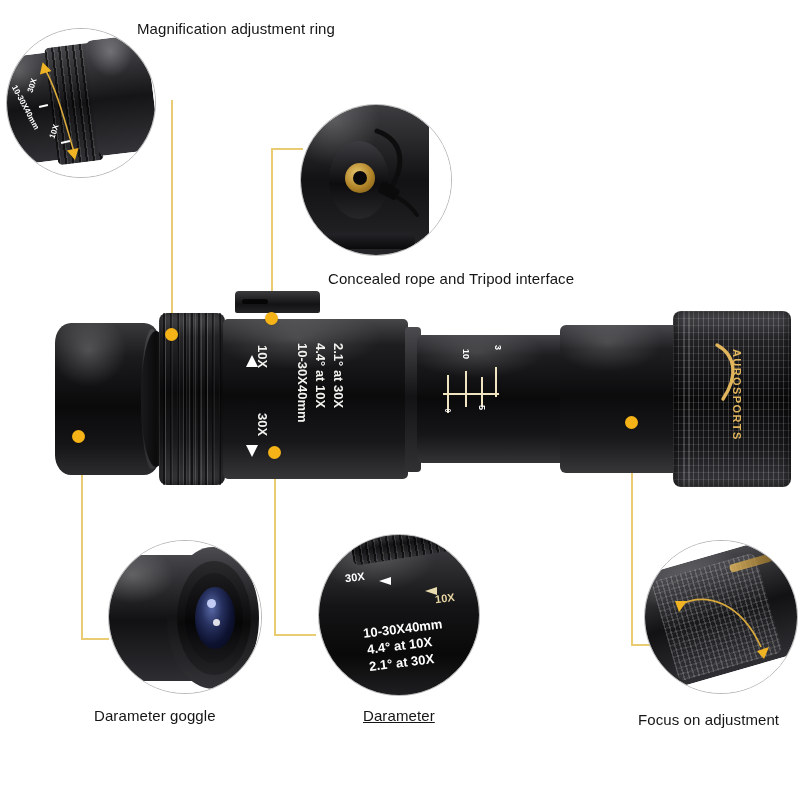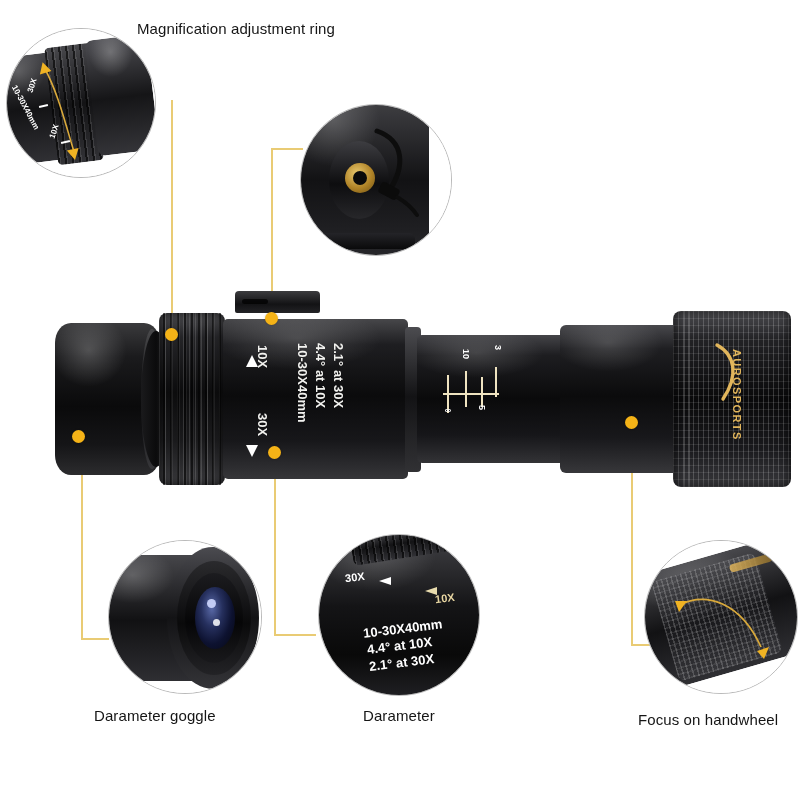--- a/index.html
+++ b/index.html
@@ -105,23 +105,24 @@
        linear-gradient(to bottom,#48484c,#131315 50%,#323236);}
   .txtS{position:absolute;color:#fff;font-weight:bold;white-space:nowrap;}
   .txtGold{position:absolute;color:#E8D6A2;font-weight:bold;white-space:nowrap;}
 </style>
 </head>
 <body>
 
 <div id="stage">
 
   <div class="label" style="left:137px;top:20px;">Magnification adjustment ring</div>
+  <div class="label" style="left:328px;top:270px;">Concealed rope and Tripod interface</div>
   <div class="label" style="left:94px;top:707px;">Darameter goggle</div>
-  <div class="label" style="left:363px;top:707px;">Darameter</div>
-  <div class="label" style="left:638px;top:711px;">Focus on handwheel</div>
+  <div class="label" style="left:363px;top:707px;text-decoration:underline;">Darameter</div>
+  <div class="label" style="left:638px;top:711px;">Focus on adjustment</div>
 
   <div class="lead v" style="left:171px;top:100px;height:238px;"></div>
   <div class="lead h" style="left:171px;top:100px;width:0px;"></div>
 
   <div class="lead v" style="left:271px;top:148px;height:172px;"></div>
   <div class="lead h" style="left:271px;top:148px;width:32px;"></div>
 
   <div class="lead v" style="left:81px;top:444px;height:196px;"></div>
   <div class="lead h" style="left:81px;top:638px;width:28px;"></div>
 

